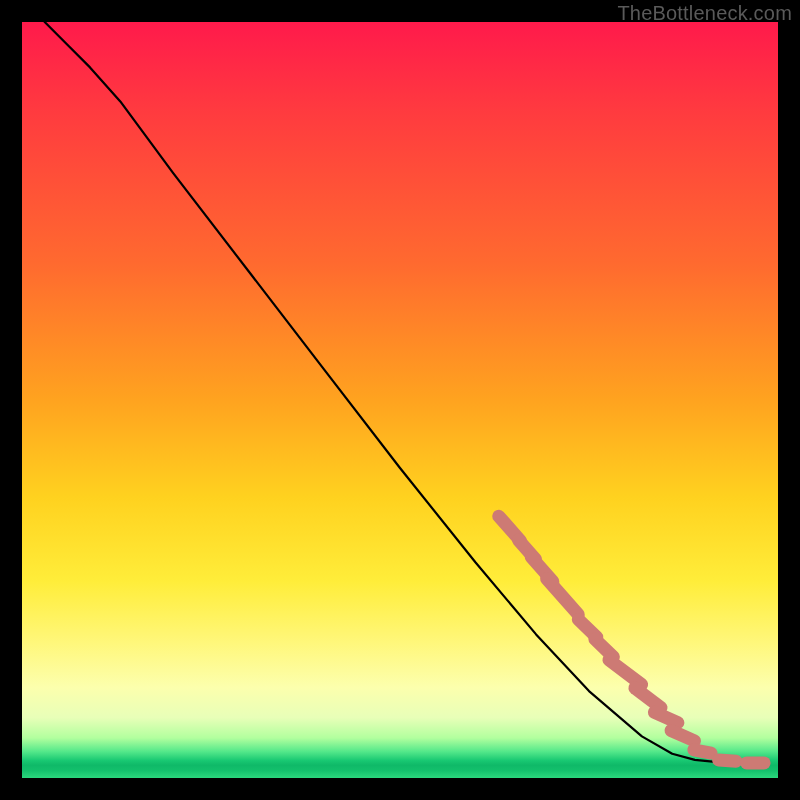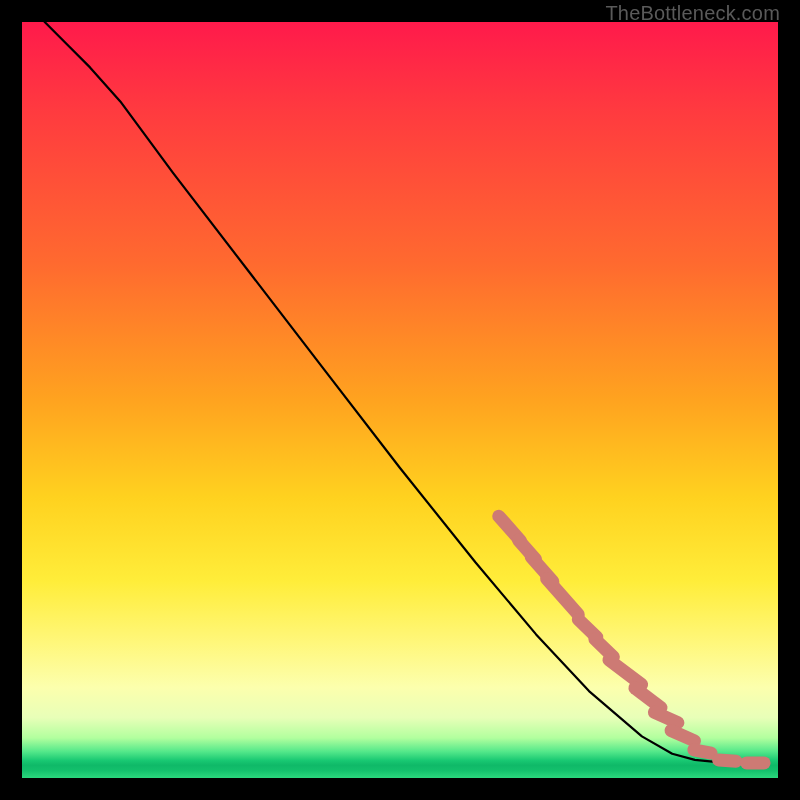--- a/index.html
+++ b/index.html
@@ -41,21 +41,21 @@
       #54e88a 96.5%,
       #18c872 97.7%,
       #0fb968 98.3%,
       #13c06c 99%,
       #2bd77d 100%
     );
   }
   .watermark {
     position: absolute;
     top: 2px;
-    right: 20px;
+    right: 8px;
     color: #5a5a5a;
     font-size: 20px;
     letter-spacing: 0.2px;
     font-weight: 400;
     z-index: 5;
   }
   svg.curve {
     position: absolute;
     left: 0;
     top: 0;

